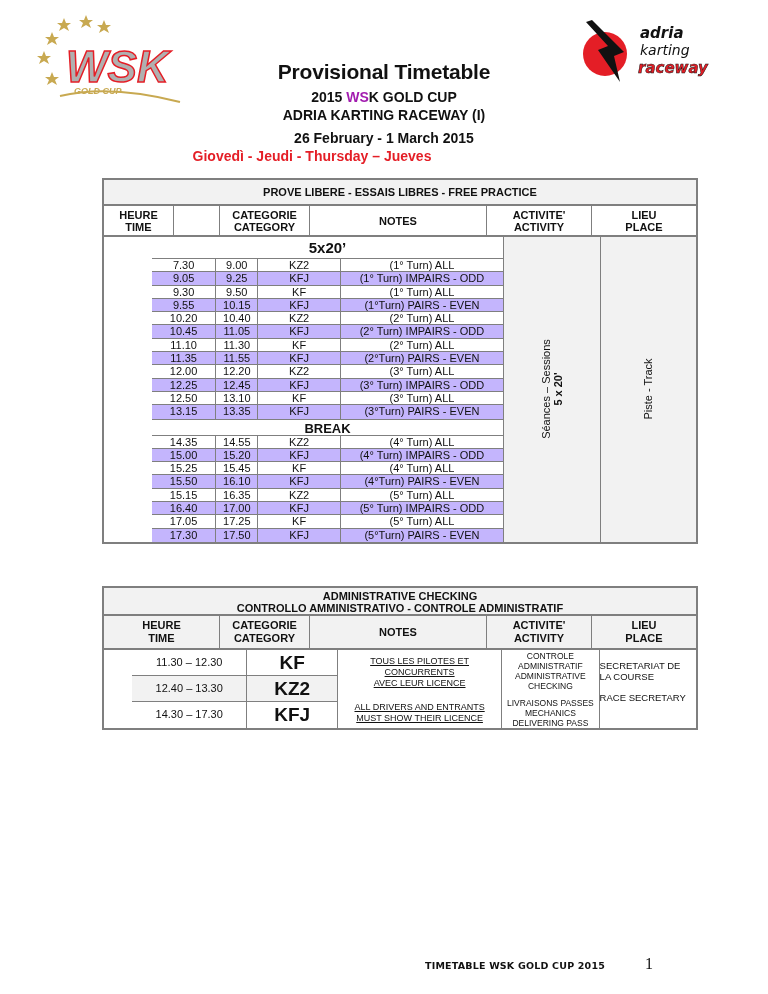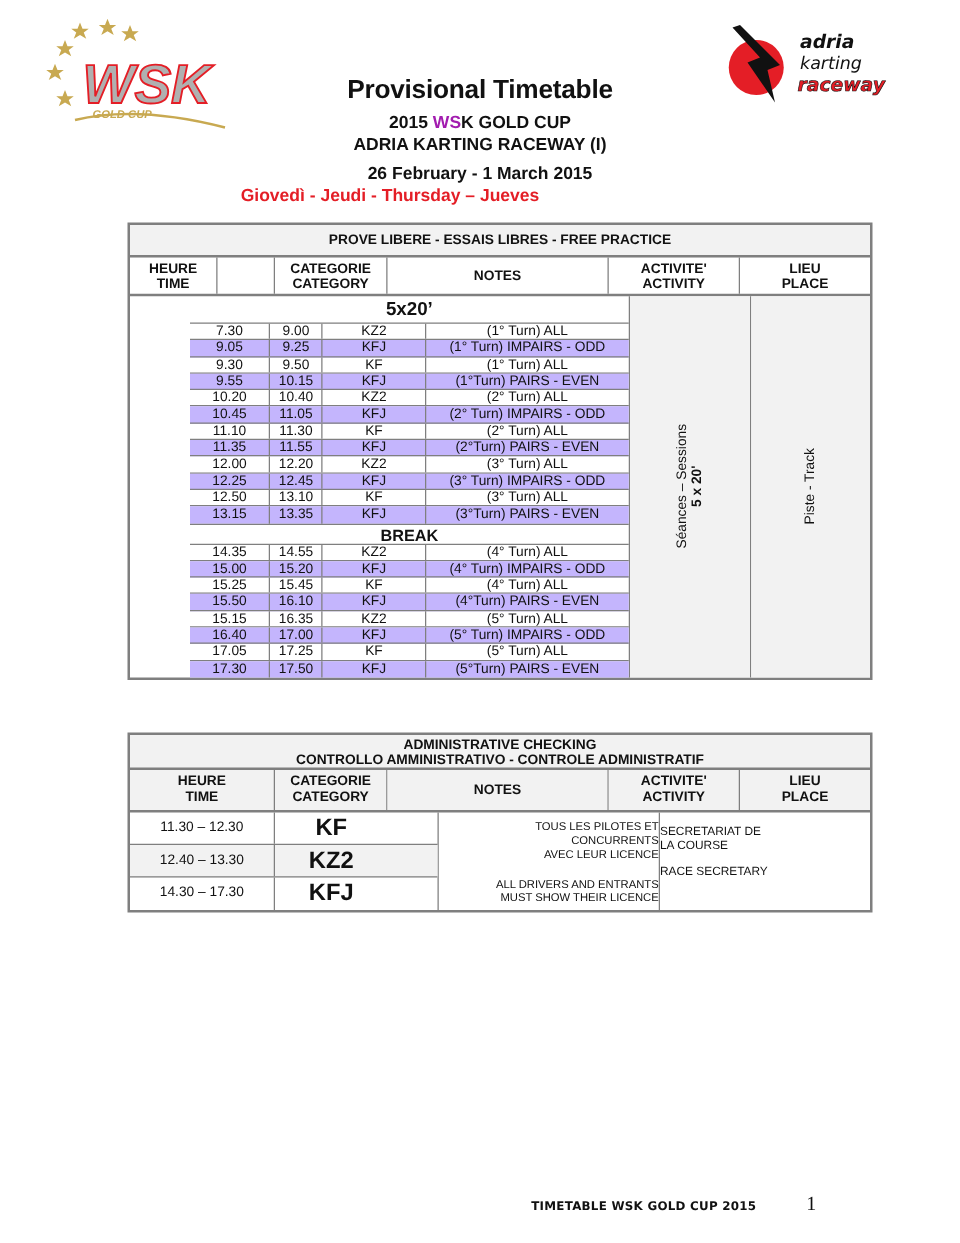--- a/index.html
+++ b/index.html
@@ -48,27 +48,27 @@
   .t2 { left: 102px; top: 586px; width: 596px; border: 2px solid #7f7f7f; box-sizing: border-box; }
   .t2 .band2 { height: 28px; background: #f2f2f2; border-bottom: 2px solid #7f7f7f; text-align: center; font-weight: bold; font-size: 11px; line-height: 12px; padding-top: 2px; box-sizing: border-box; }
   .t2 .hdr2 { height: 32px; border-bottom: 2px solid #7f7f7f; display: flex; }
   .t2 .hdr2 .cell { font-weight: bold; font-size: 11px; line-height: 13px; display: flex; align-items: center; justify-content: center; background: #f2f2f2; }
   .d-time { width: 116px; }
   .d-cat { width: 90px; }
   .d-notes { width: 177px; }
   .d-act { width: 105px; }
   .d-lieu { width: 104px; }
   .body2 { display: flex; height: 78px; }
-  .b2-left { width: 247px; border-right: 1.5px solid #7f7f7f; box-sizing: border-box; }
+  .b2-left { width: 206px; border-right: 1.5px solid #7f7f7f; box-sizing: border-box; margin-left: 28px; }
   .b2row { display: flex; height: 26px; border-bottom: 1.5px solid #7f7f7f; box-sizing: border-box; }
   .b2row:last-child { border-bottom: none; }
   .b2row.alt { background: #f2f2f2; }
   .b2row .tm { width: 116px; border-right: 1.5px solid #7f7f7f; box-sizing: border-box; font-size: 11px; text-align: center; line-height: 25px; }
   .b2row .ct { width: 90px; text-align: center; font-weight: bold; font-size: 19px; line-height: 25px; }
-  .b2-notes { width: 177px; border-right: 1.5px solid #7f7f7f; box-sizing: border-box; font-size: 9px; text-align: right; line-height: 11px; padding-top: 6px; }
+  .b2-notes { width: 177px; border-right: 1.5px solid #7f7f7f; box-sizing: border-box; font-size: 9px; text-align: center; line-height: 11px; padding-top: 6px; text-decoration: underline; }
   .b2-act { width: 105px; border-right: 1.5px solid #7f7f7f; box-sizing: border-box; font-size: 8.5px; text-align: center; line-height: 10px; padding-top: 1px; }
   .b2-lieu { width: 104px; font-size: 9.5px; line-height: 11px; padding-top: 10px; }
   .gap { height: 13px; }
 
   .footer { left: 425px; top: 960px; font-weight: bold; font-size: 9.5px; font-family: "DejaVu Sans", sans-serif; letter-spacing: 0.2px; }
   .pageno { left: 645px; top: 955px; font-family: "Liberation Serif", serif; font-size: 16px; }
 </style>
 </head>
 <body>
 
@@ -323,20 +323,30 @@
       </div>
     </div>
     <div class="b2-notes">
       <div>TOUS LES PILOTES ET</div>
       <div>CONCURRENTS</div>
       <div>AVEC LEUR LICENCE</div>
       <div class="gap"></div>
       <div>ALL DRIVERS AND ENTRANTS</div>
       <div>MUST SHOW  THEIR LICENCE</div>
     </div>
+    <div class="b2-act">
+      <div>CONTROLE</div>
+      <div>ADMINISTRATIF</div>
+      <div>ADMINISTRATIVE</div>
+      <div>CHECKING</div>
+      <div style="height:7px"></div>
+      <div>LIVRAISONS PASSES</div>
+      <div>MECHANICS</div>
+      <div>DELIVERING PASS</div>
+    </div>
     <div class="b2-lieu">
       <div>SECRETARIAT DE</div>
       <div>LA COURSE</div>
       <div style="height:10px"></div>
       <div>RACE SECRETARY</div>
     </div>
   </div>
 </div>
 
 <div class="abs footer">TIMETABLE WSK GOLD CUP 2015</div>

